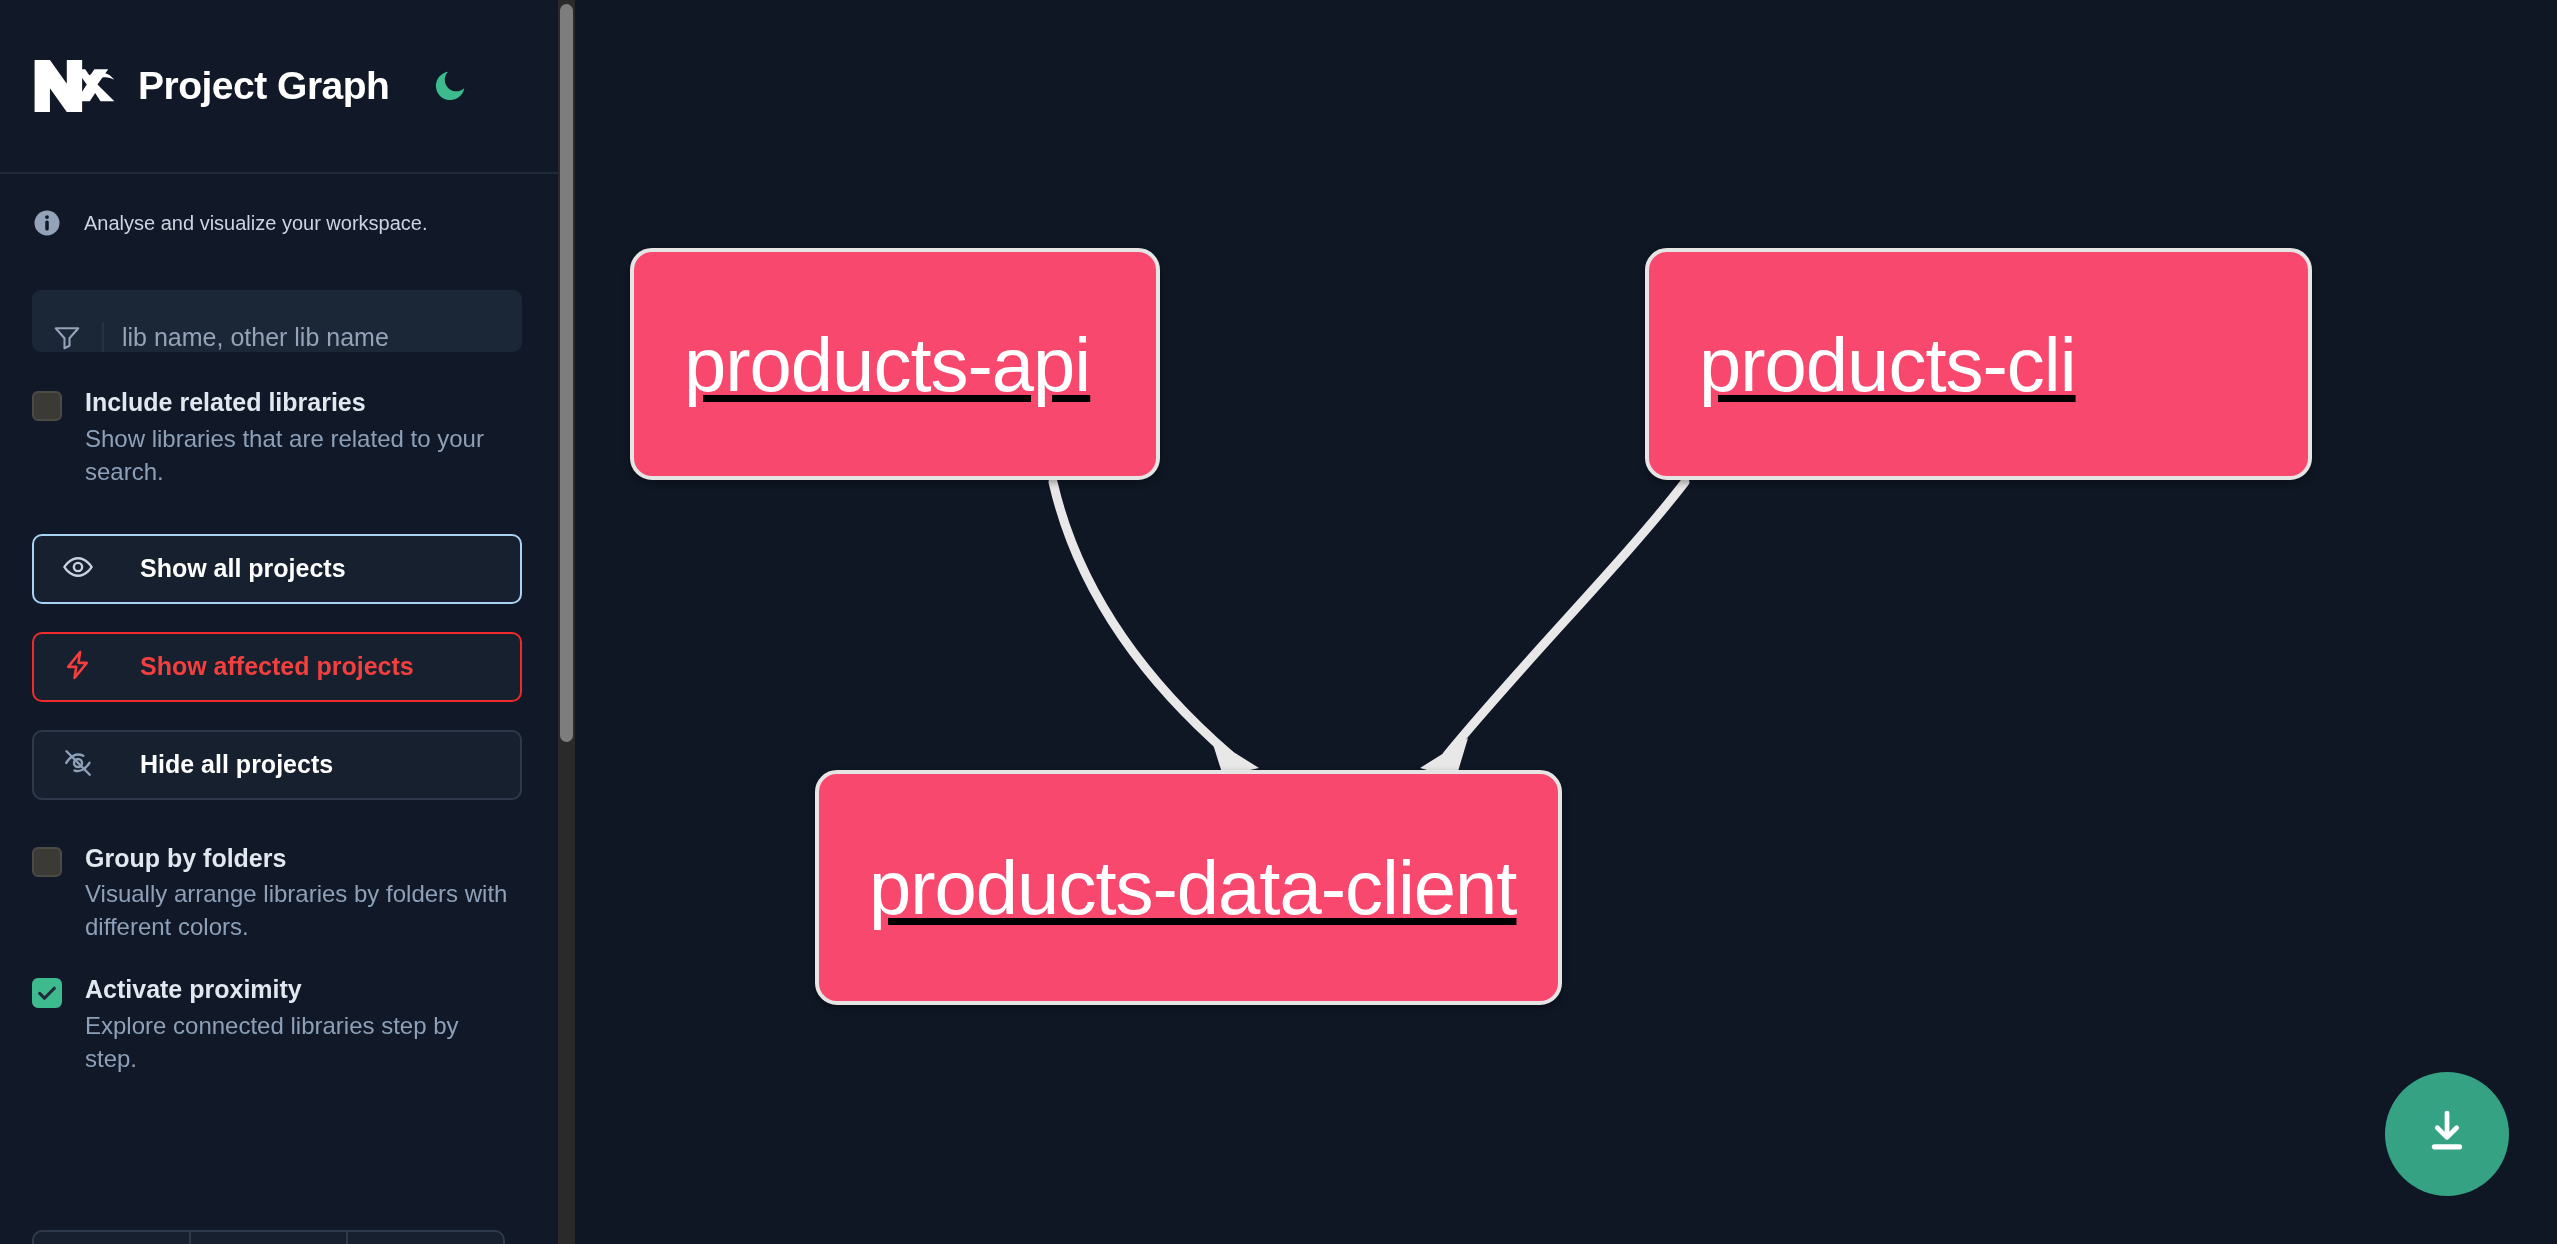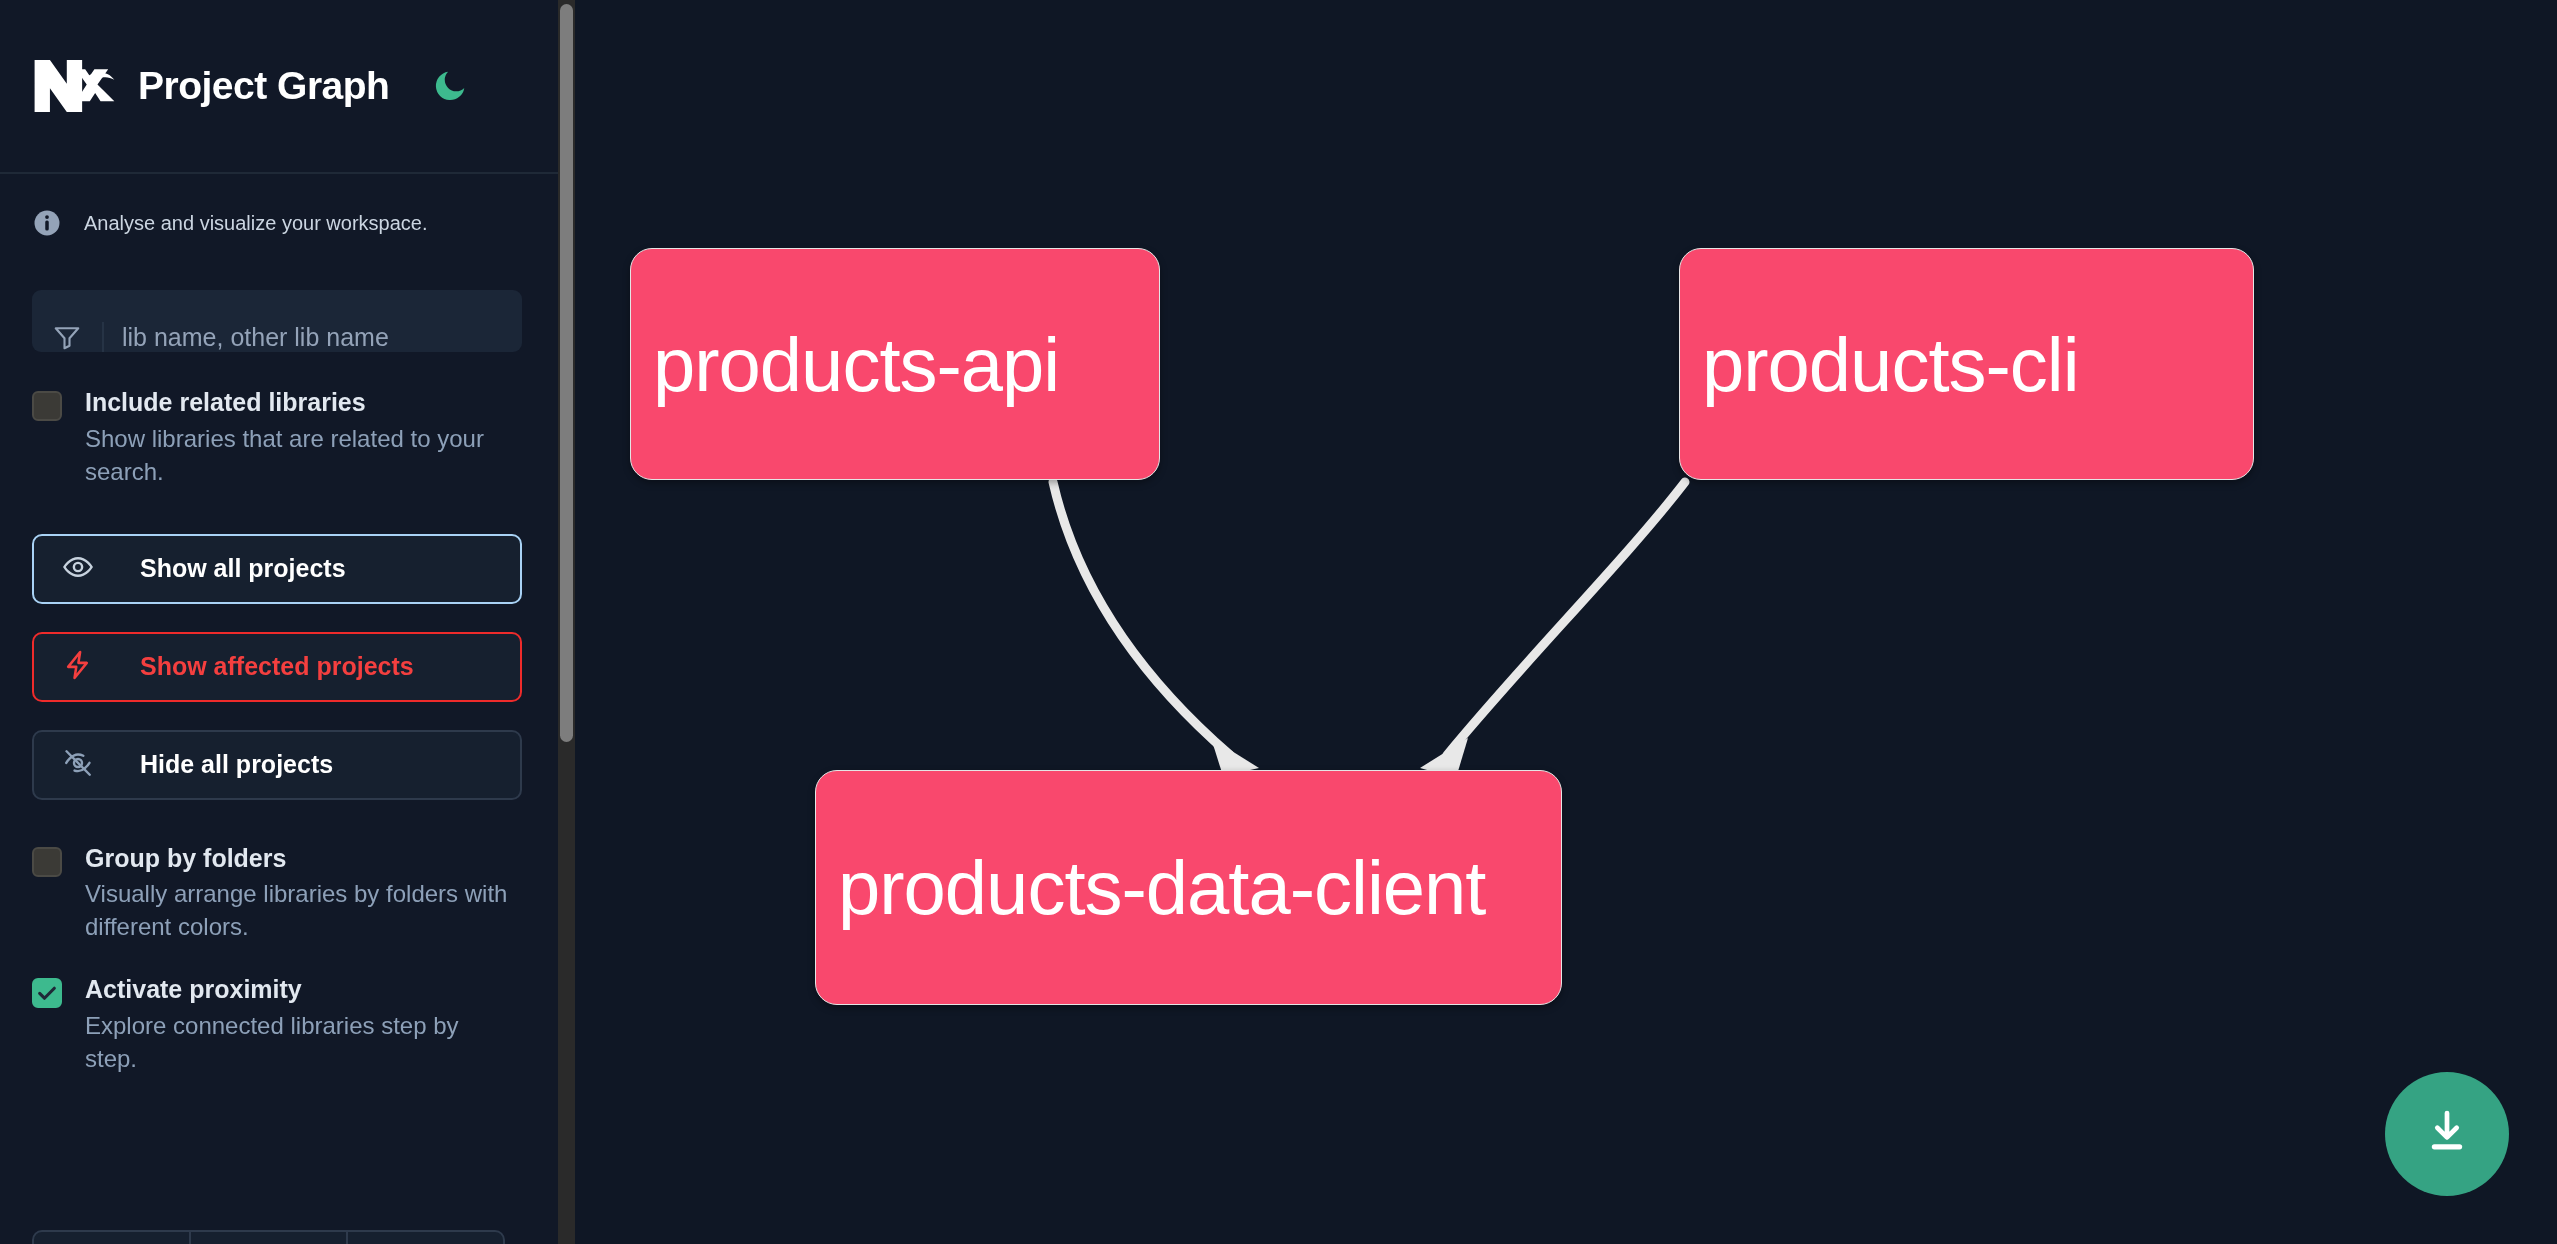--- a/index.html
+++ b/index.html
@@ -124,34 +124,35 @@
 
   
   #graph {
     position: relative; flex: 1; height: 1244px;
     background: #0f1725; overflow: hidden;
   }
   #graph-svg { position: absolute; inset: 0; width: 100%; height: 100%; }
   .node {
     position: absolute;
     background: #f9486d;
-    border: 1px solid #e5e5e5;
+    border: 4px solid #e5e5e5;
     border-radius: 22px;
     display: flex; align-items: center;
-    padding-left: 22px;
+    padding-left: 50px;
     cursor: pointer;
     box-shadow: 0 3px 7px rgba(0,0,0,0.35);
+    text-decoration: underline;
   }
   .node-label {
     color: #ffffff; font-size: 76px; font-weight: 400;
     letter-spacing: -1px; white-space: nowrap;
     font-family: "Liberation Sans", sans-serif;
   }
   #node-products-api       { left: 55px;   top: 248px; width: 530px; height: 232px; }
-  #node-products-cli       { left: 1104px; top: 248px; width: 575px; height: 232px; }
+  #node-products-cli       { left: 1070px; top: 248px; width: 667px; height: 232px; }
   #node-products-data-client { left: 240px; top: 770px; width: 747px; height: 235px; }
 
   #download-fab {
     position: absolute; right: 48px; bottom: 48px;
     width: 124px; height: 124px; border-radius: 50%;
     background: #35a383; cursor: pointer;
     display: flex; align-items: center; justify-content: center;
   }
 </style>
 </head>

